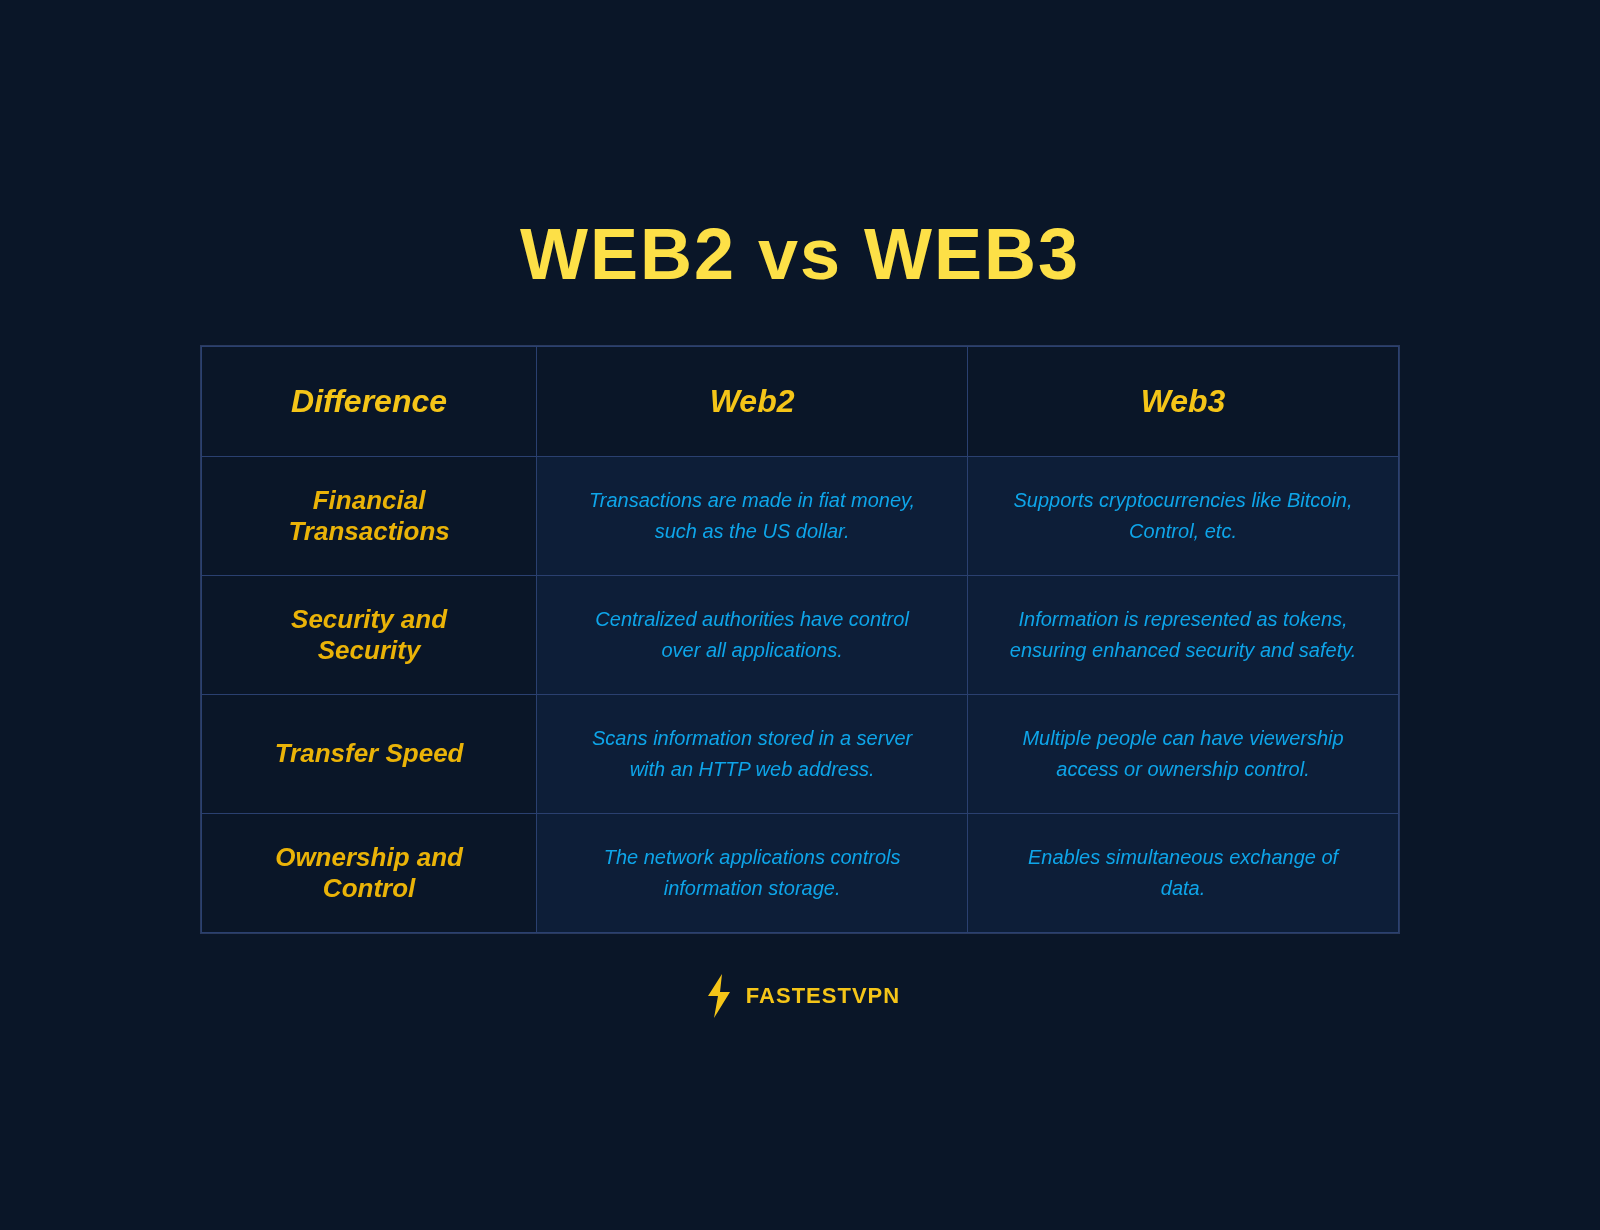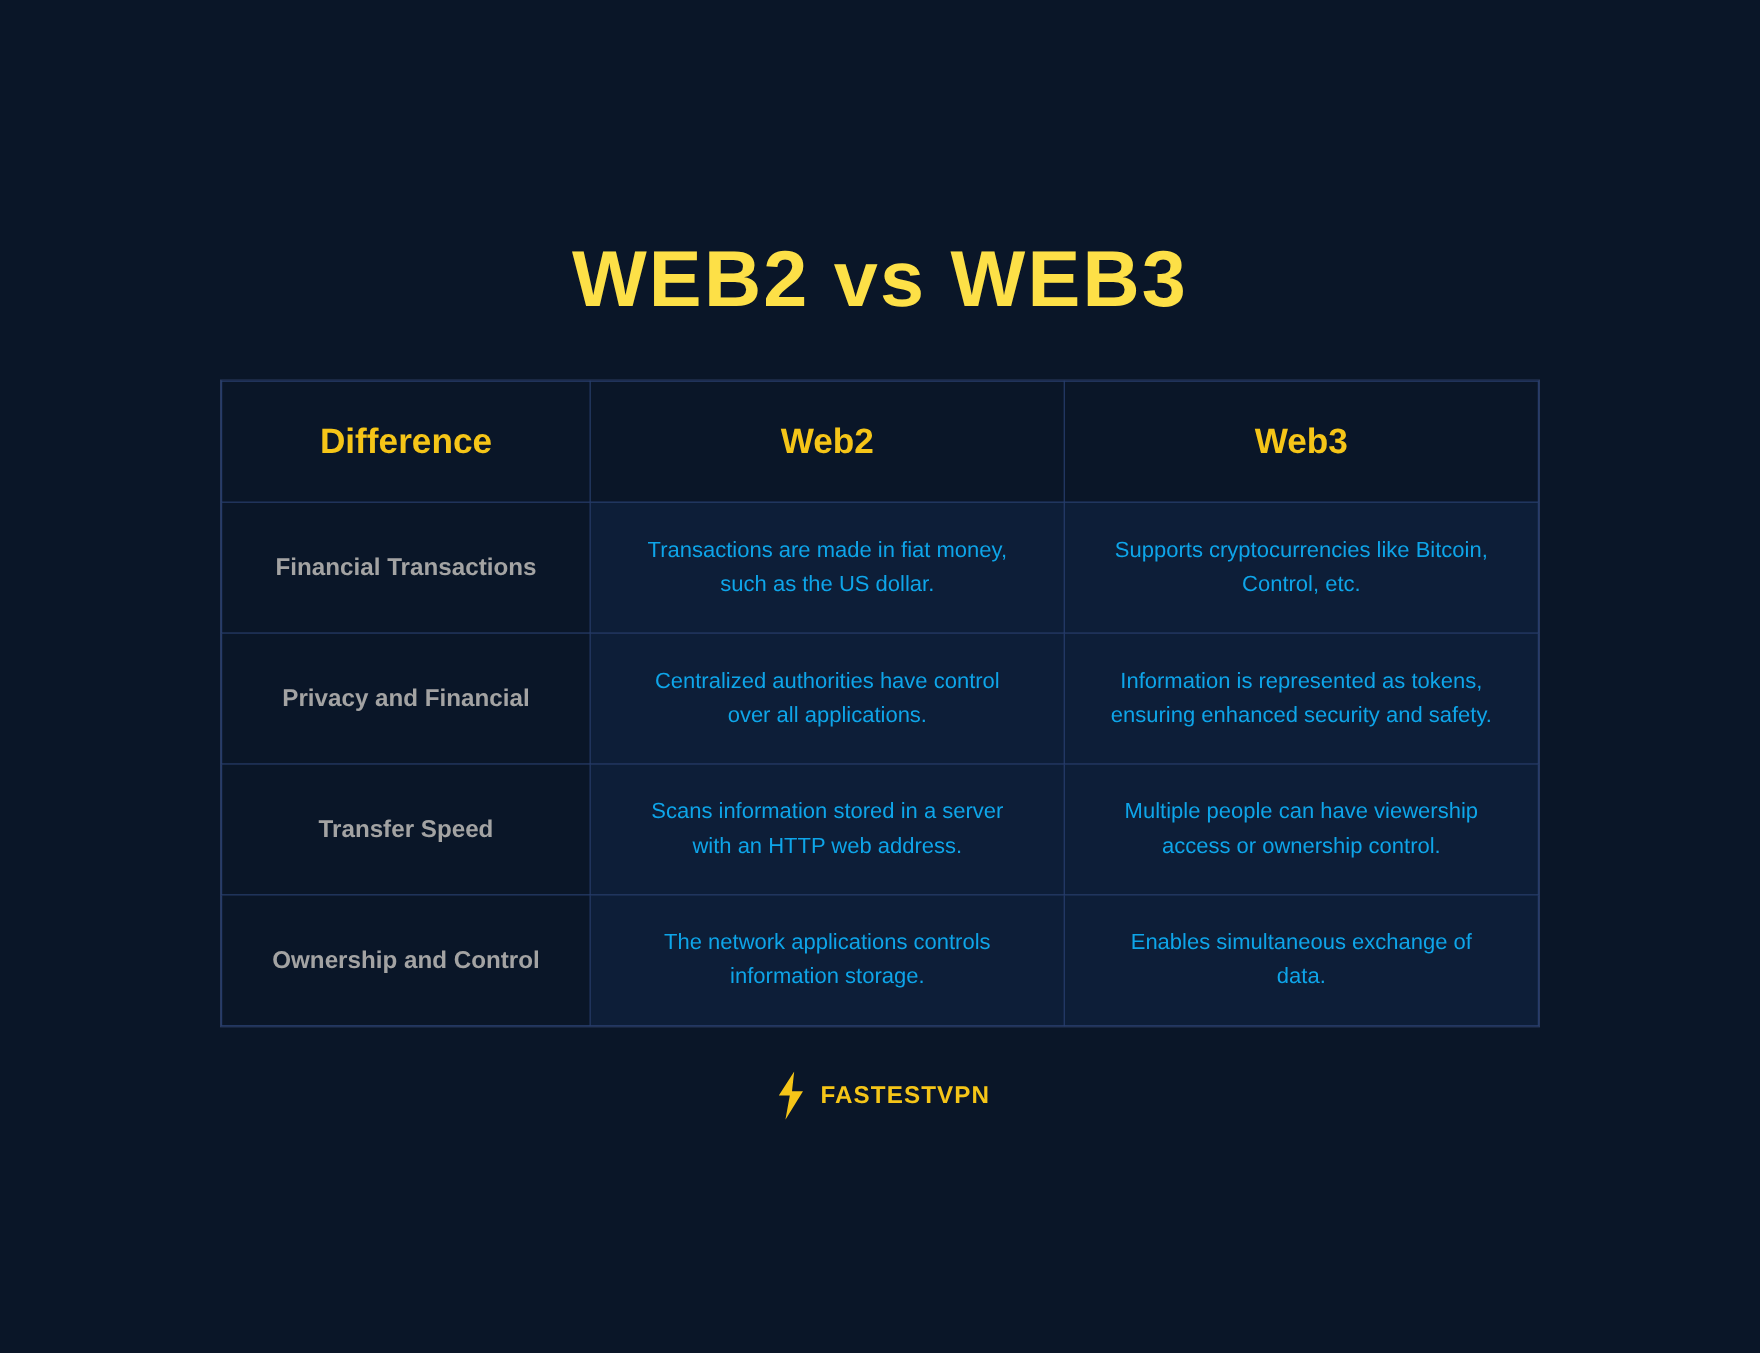--- a/index.html
+++ b/index.html
@@ -34,34 +34,35 @@
     table {
       width: 100%;
       border-collapse: collapse;
     }
 
     th, td {
       border: 1.5px solid #2a4070;
       padding: 28px 36px;
       text-align: center;
       vertical-align: middle;
+      font-style: italic;
     }
 
     thead th {
       background-color: #0a1628;
       color: #f5c518;
       font-size: 32px;
       font-weight: 800;
       padding: 36px 36px;
     }
 
     tbody tr td:first-child {
-      color: #a3a3a3;
+      color: #eab308;
       font-weight: 800;
-      font-size: 22px;
+      font-size: 26px;
       background-color: #0a1628;
       width: 28%;
     }
 
     tbody tr td:not(:first-child) {
       color: #0ea5e9;
       font-size: 20px;
       font-weight: 400;
       line-height: 1.55;
       background-color: #0d1e38;
@@ -105,21 +106,21 @@
         <th>Web3</th>
       </tr>
     </thead>
     <tbody id="table-body">
     <tr>
           <td>Financial Transactions</td>
           <td>Transactions are made in fiat money, such as the US dollar.</td>
           <td>Supports cryptocurrencies like Bitcoin, Control, etc.</td>
         </tr>
         <tr>
-          <td>Privacy and Financial</td>
+          <td>Security and Security</td>
           <td>Centralized authorities have control over all applications.</td>
           <td>Information is represented as tokens, ensuring enhanced security and safety.</td>
         </tr>
         <tr>
           <td>Transfer Speed</td>
           <td>Scans information stored in a server with an HTTP web address.</td>
           <td>Multiple people can have viewership access or ownership control.</td>
         </tr>
         <tr>
           <td>Ownership and Control</td>

